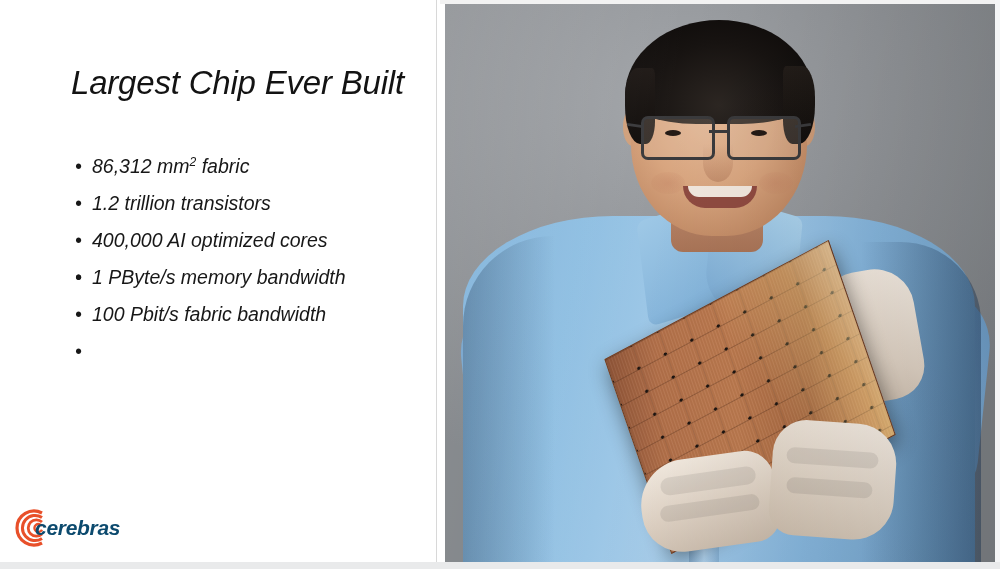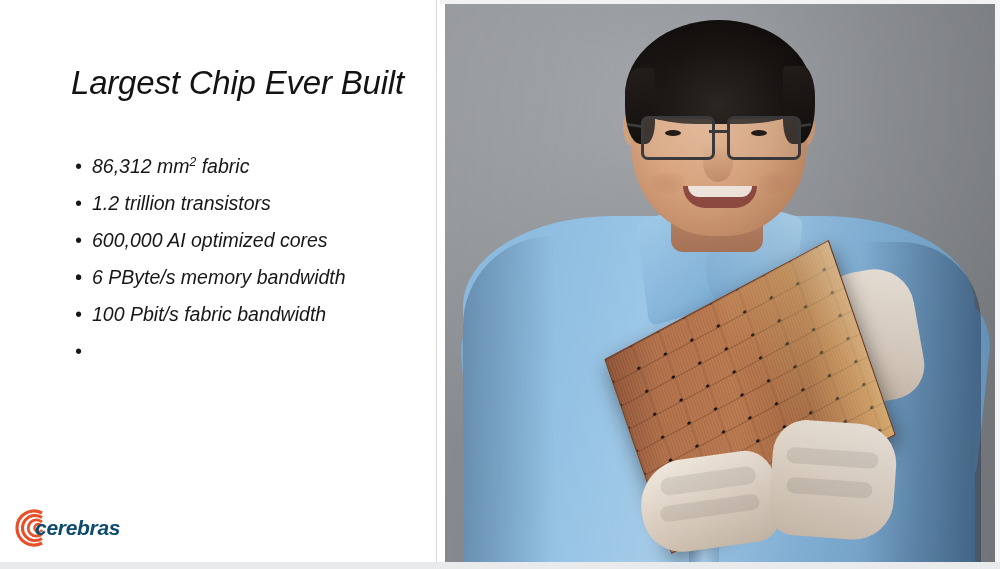--- a/index.html
+++ b/index.html
@@ -459,28 +459,28 @@
       <li class="bullet-item">
         <span class="bullet-dot">•</span>
         <span>86,312 mm</span><sup>2</sup><span> fabric</span>
       </li>
       <li class="bullet-item">
         <span class="bullet-dot">•</span>
         <span>1.2 trillion transistors</span>
       </li>
       <li class="bullet-item">
         <span class="bullet-dot">•</span>
-        <span>600,000 AI optimized cores</span>
-      </li>
-      <li class="bullet-item">
-        <span class="bullet-dot">•</span>
-      </li>
-      <li class="bullet-item">
-        <span class="bullet-dot">•</span>
-        <span>6 PByte/s memory bandwidth</span>
+        <span>400,000 AI optimized cores</span>
+      </li>
+      <li class="bullet-item">
+        <span class="bullet-dot">•</span>
+      </li>
+      <li class="bullet-item">
+        <span class="bullet-dot">•</span>
+        <span>1 PByte/s memory bandwidth</span>
       </li>
       <li class="bullet-item">
         <span class="bullet-dot">•</span>
         <span>100 Pbit/s fabric bandwidth</span>
       </li>
       <li class="bullet-item">
         <span class="bullet-dot">•</span>
       </li>
     </ul>
 

